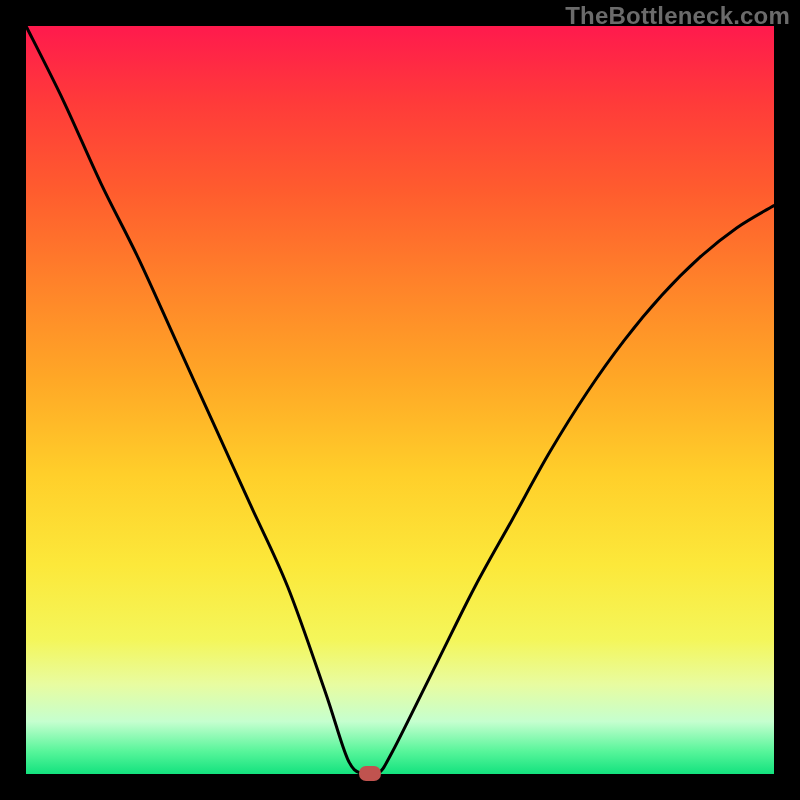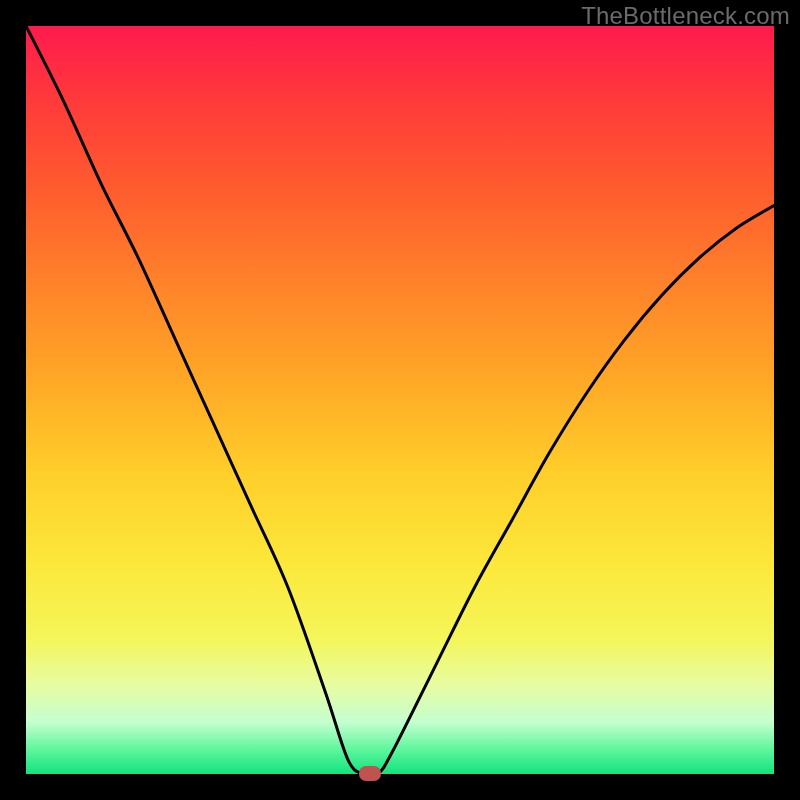--- a/index.html
+++ b/index.html
@@ -39,21 +39,21 @@
       #57f59a 97%,
       #13e27e 100%
     );
   }
   .watermark {
     position: absolute;
     top: 2px;
     right: 10px;
     color: #6b6b6b;
     font-size: 24px;
-    font-weight: 400;
+    font-weight: 700;
     letter-spacing: 0.2px;
     user-select: none;
   }
   svg.curve {
     position: absolute;
     top: 0;
     left: 0;
     width: 748px;
     height: 748px;
     overflow: visible;

